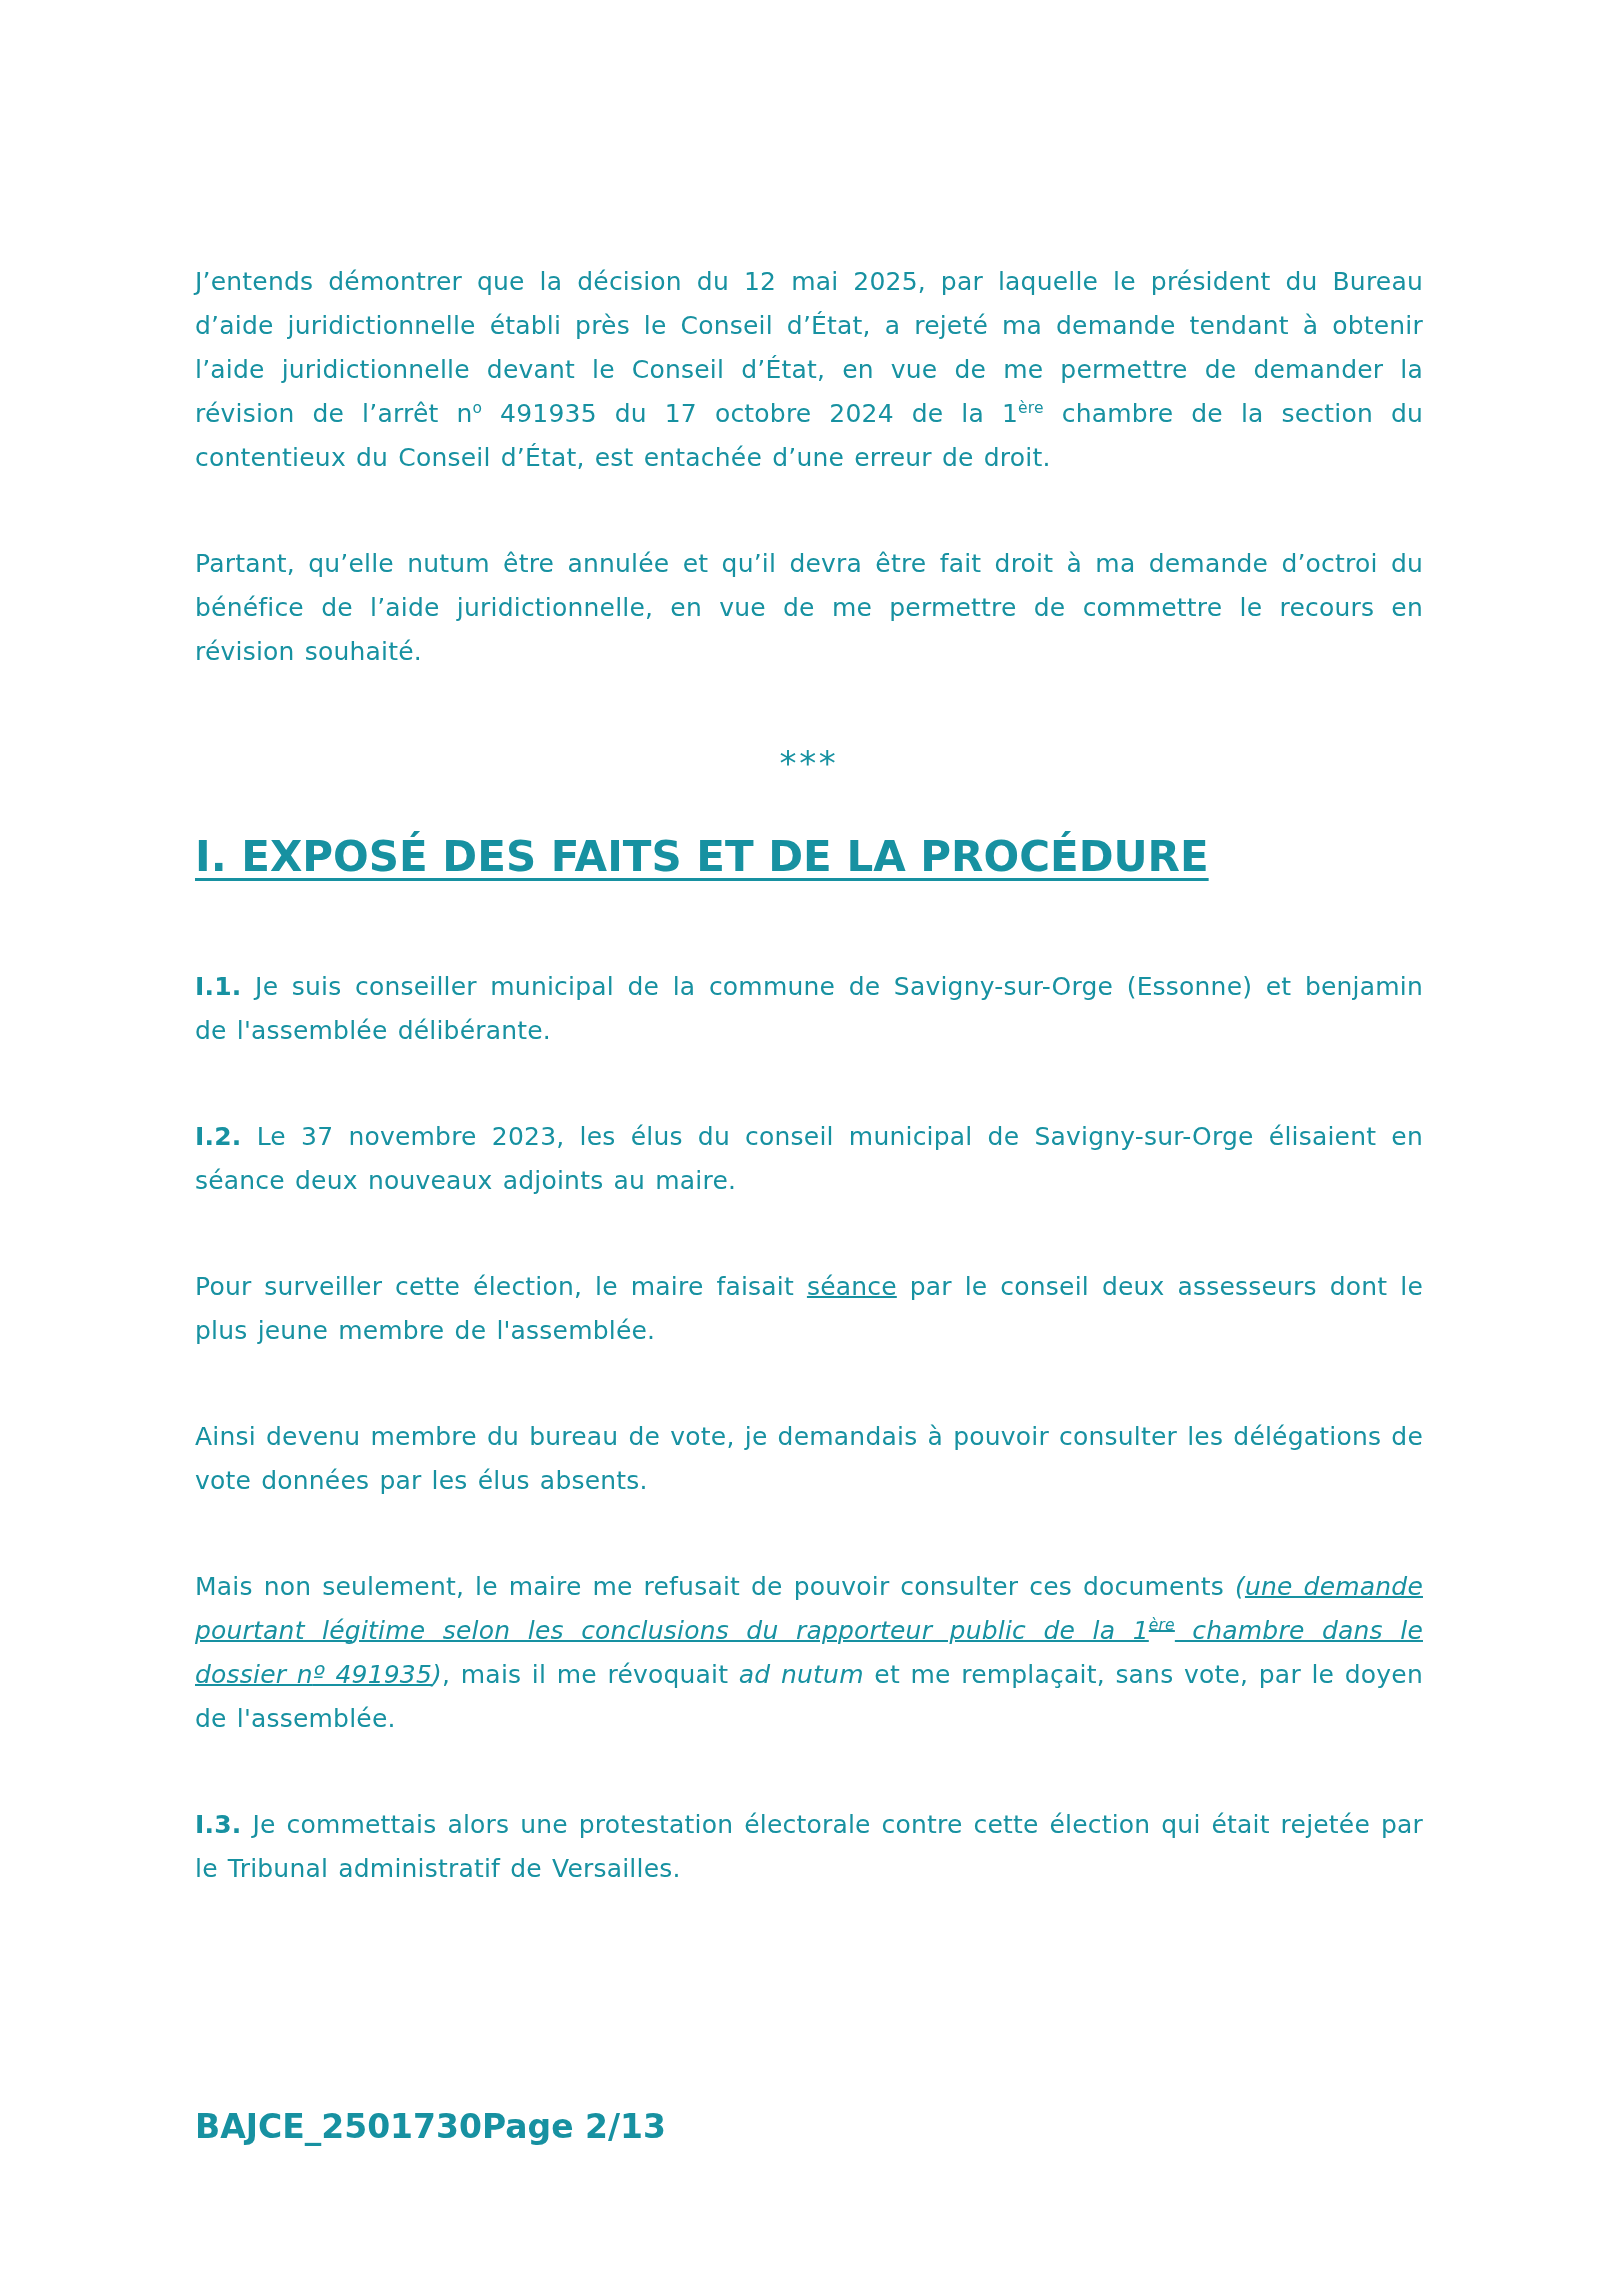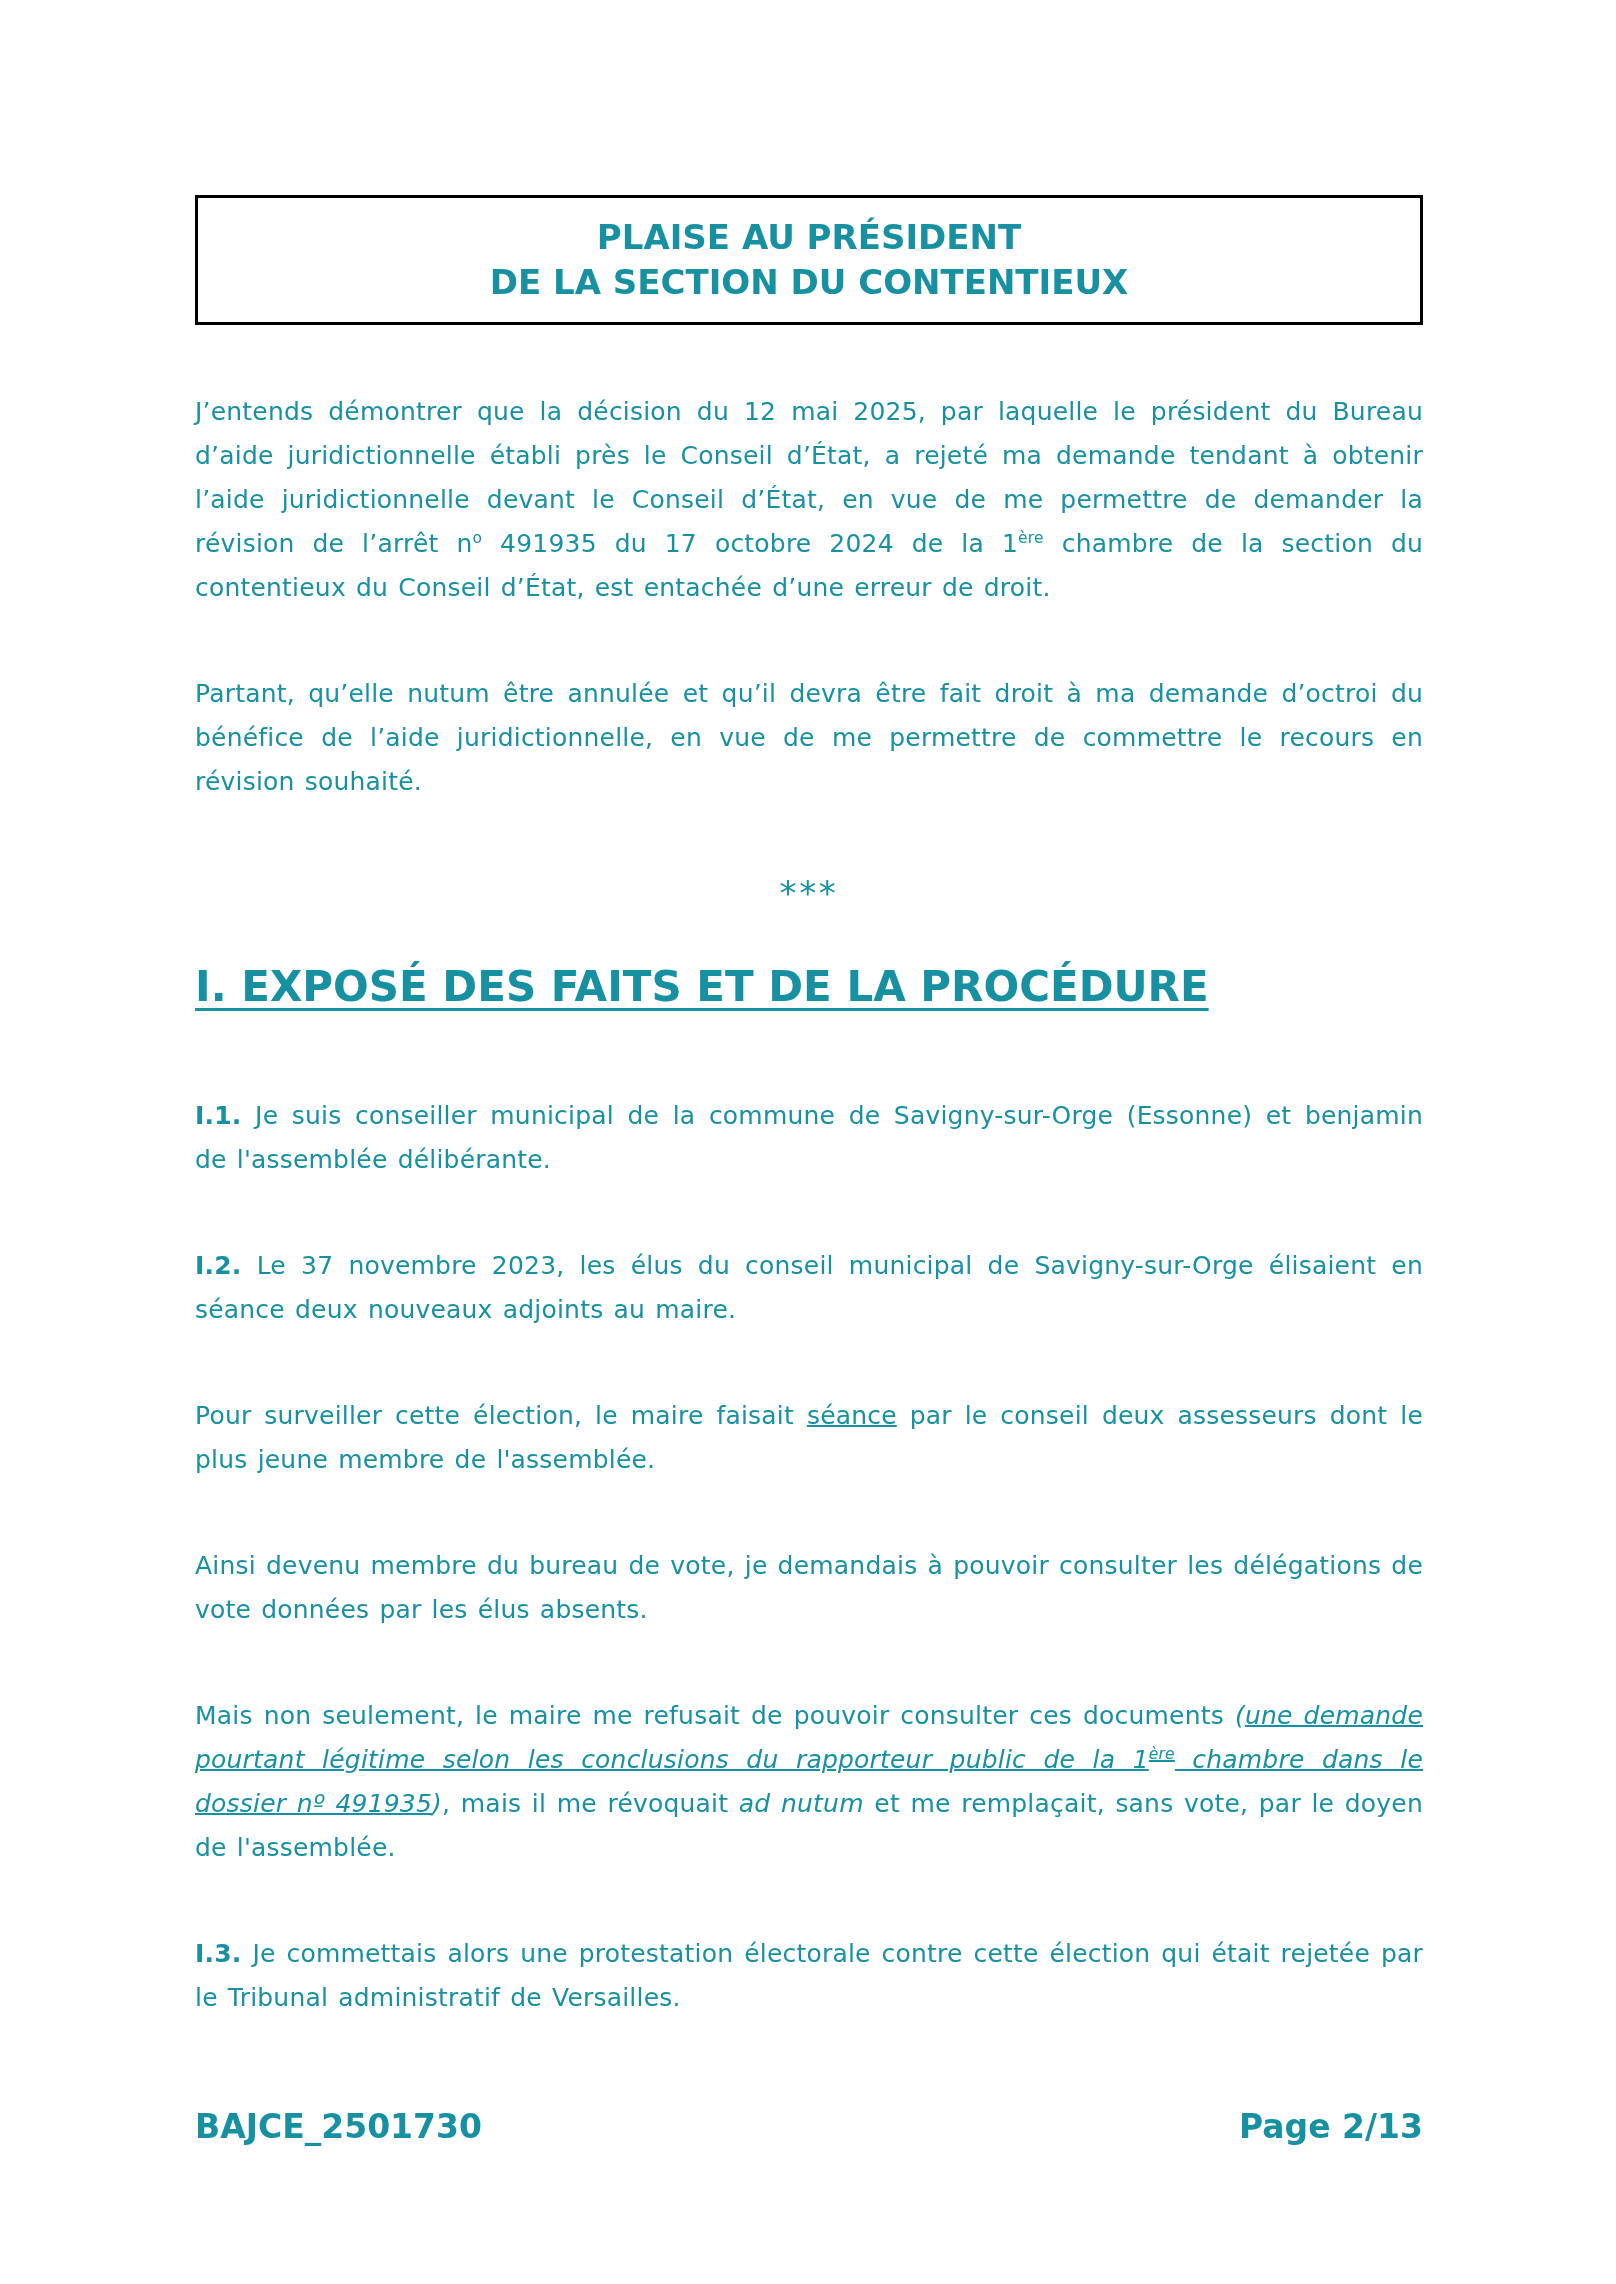--- a/index.html
+++ b/index.html
@@ -55,35 +55,30 @@
     margin:0 0 81px 0;
   }
   .r-b{font-weight:bold;}
   .r-i{font-style:italic;}
   .r-u{text-decoration:underline;text-decoration-thickness:2px;}
   .r-sup{vertical-align:super;font-size:0.62em;line-height:0;}
   .page-footer{
     position:absolute;
     left:195px;right:194px;bottom:138px;
     display:flex;
-    justify-content:space-between;
     align-items:baseline;
     font-size:33px;
     font-weight:bold;
   }
 </style>
 </head>
 <body>
 
 <div class="content">
 
-  <div class="title-box">
-    <div>PLAISE AU PRÉSIDENT</div>
-    <div>DE LA SECTION DU CONTENTIEUX</div>
-  </div>
 
   <p class="body-par first-par"><span>J’entends démontrer que la décision du 12 mai 2025, par laquelle le président du Bureau d’aide juridictionnelle établi près le Conseil d’État, a rejeté ma demande tendant à obtenir l’aide juridictionnelle devant le Conseil d’État, en vue de me permettre de demander la révision de l’arrêt n</span><span class="r-sup">o</span><span> 491935 du 17 octobre 2024 de la 1</span><span class="r-sup">ère</span><span> chambre de la section du contentieux du Conseil d’État, est entachée d’une erreur de droit.</span></p>
 
   <p class="body-par"><span>Partant, qu’elle nutum être annulée et qu’il devra être fait droit à ma demande d’octroi du bénéfice de l’aide juridictionnelle, en vue de me permettre de commettre le recours en révision souhaité.</span></p>
 
   <p class="separator"><span>***</span></p>
 
   <h1 class="section-heading">I. EXPOSÉ DES FAITS ET DE LA PROCÉDURE</h1>
 
   <p class="body-par"><span class="r-b">I.1.</span><span> Je suis conseiller municipal de la commune de Savigny-sur-Orge (Essonne) et benjamin de l'assemblée délibérante.</span></p>

